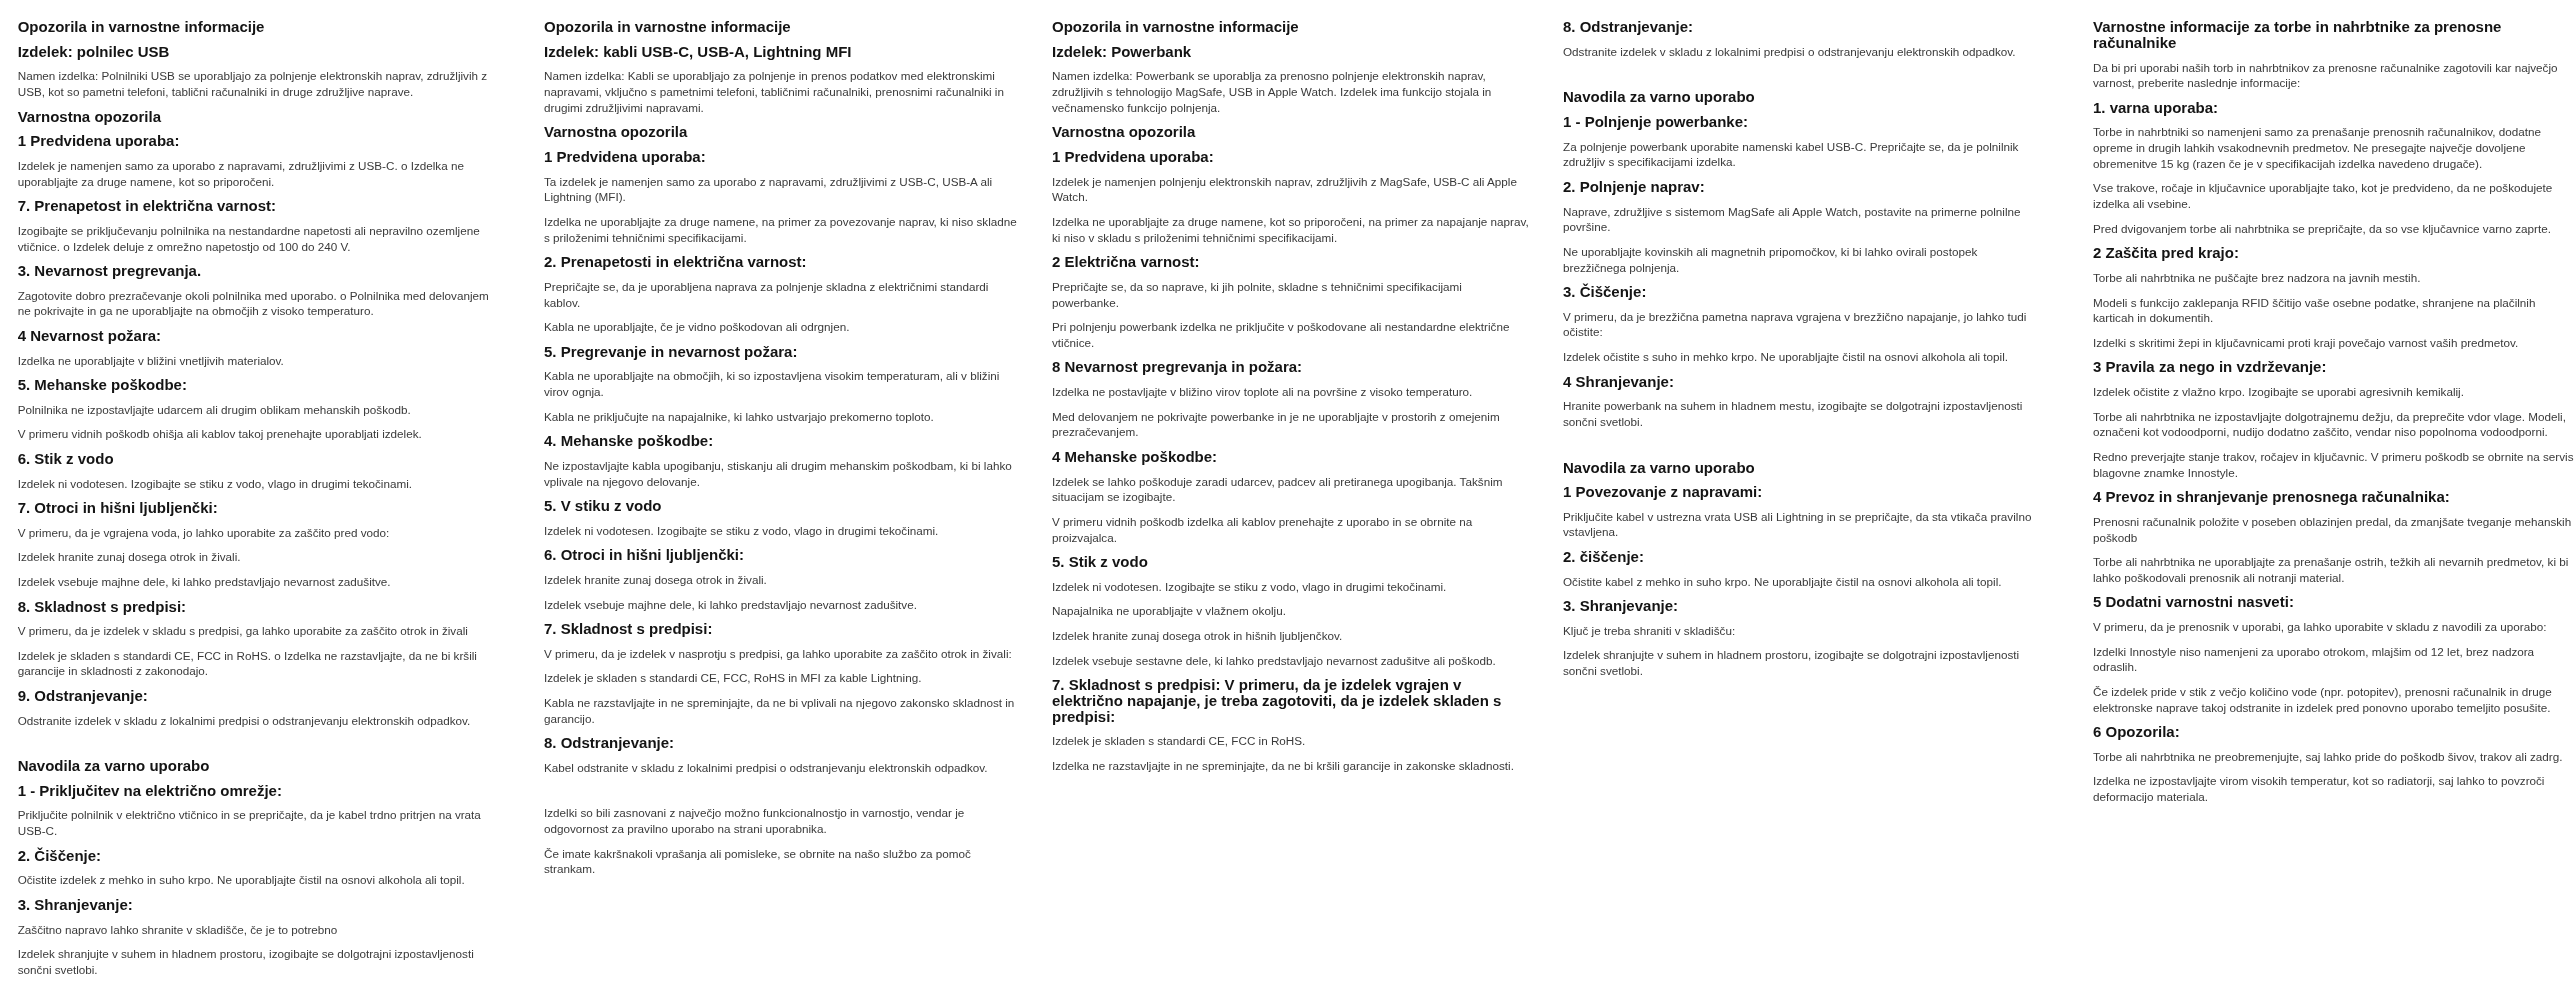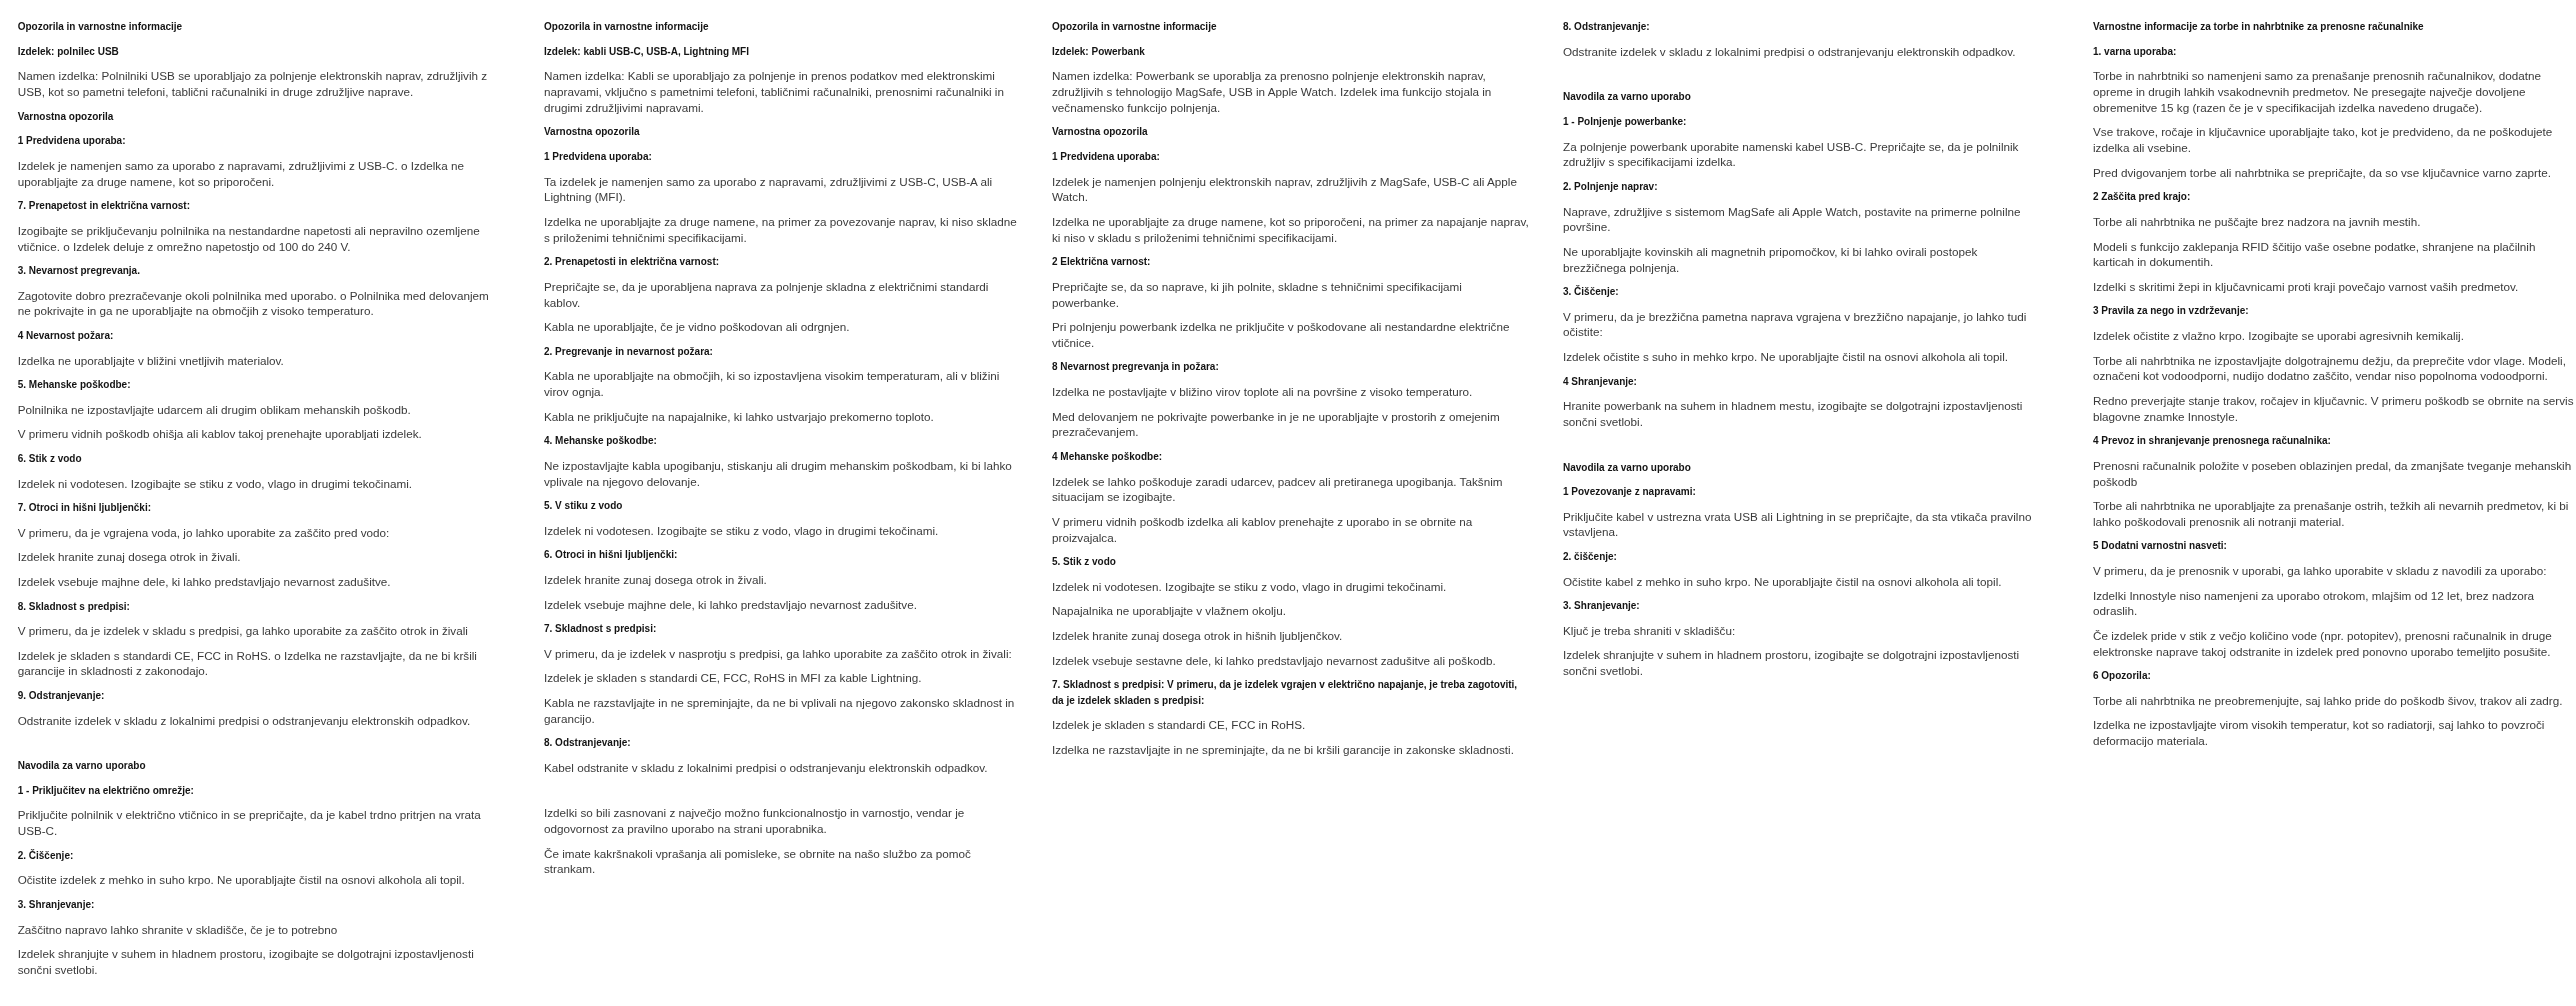--- a/index.html
+++ b/index.html
@@ -13,21 +13,21 @@
     height: 1006px;
     background: #ffffff;
     font-family: "Liberation Sans", sans-serif;
     color: #3a3a3a;
     overflow: hidden;
   }
   .col {
     position: absolute;
   }
   .hd {
-    font-size: 10px;
+    font-size: 15px;
     line-height: 15.7px;
     font-weight: 700;
     color: #141414;
     margin: 0 0 8.9px 0;
   }
   .para {
     font-size: 11.7px;
     line-height: 15.7px;
     font-weight: 400;
     margin: 0 0 8.9px 0;
@@ -81,21 +81,21 @@
       <h3 class="hd">Opozorila in varnostne informacije</h3>
       <h3 class="hd">Izdelek: kabli USB-C, USB-A, Lightning MFI</h3>
       <p class="para">Namen izdelka: Kabli se uporabljajo za polnjenje in prenos podatkov med elektronskimi napravami, vključno s pametnimi telefoni, tabličnimi računalniki, prenosnimi računalniki in drugimi združljivimi napravami.</p>
       <h3 class="hd">Varnostna opozorila</h3>
       <h3 class="hd">1 Predvidena uporaba:</h3>
       <p class="para">Ta izdelek je namenjen samo za uporabo z napravami, združljivimi z USB-C, USB-A ali Lightning (MFI).</p>
       <p class="para">Izdelka ne uporabljajte za druge namene, na primer za povezovanje naprav, ki niso skladne s priloženimi tehničnimi specifikacijami.</p>
       <h3 class="hd">2. Prenapetosti in električna varnost:</h3>
       <p class="para">Prepričajte se, da je uporabljena naprava za polnjenje skladna z električnimi standardi kablov.</p>
       <p class="para">Kabla ne uporabljajte, če je vidno poškodovan ali odrgnjen.</p>
-      <h3 class="hd">2. Pregrevanje in nevarnost požara:</h3>
+      <h3 class="hd">5. Pregrevanje in nevarnost požara:</h3>
       <p class="para">Kabla ne uporabljajte na območjih, ki so izpostavljena visokim temperaturam, ali v bližini virov ognja.</p>
       <p class="para">Kabla ne priključujte na napajalnike, ki lahko ustvarjajo prekomerno toploto.</p>
       <h3 class="hd">4. Mehanske poškodbe:</h3>
       <p class="para">Ne izpostavljajte kabla upogibanju, stiskanju ali drugim mehanskim poškodbam, ki bi lahko vplivale na njegovo delovanje.</p>
       <h3 class="hd">5. V stiku z vodo</h3>
       <p class="para">Izdelek ni vodotesen. Izogibajte se stiku z vodo, vlago in drugimi tekočinami.</p>
       <h3 class="hd">6. Otroci in hišni ljubljenčki:</h3>
       <p class="para">Izdelek hranite zunaj dosega otrok in živali.</p>
       <p class="para">Izdelek vsebuje majhne dele, ki lahko predstavljajo nevarnost zadušitve.</p>
       <h3 class="hd">7. Skladnost s predpisi:</h3>
@@ -154,20 +154,21 @@
       <h3 class="hd">1 Povezovanje z napravami:</h3>
       <p class="para">Priključite kabel v ustrezna vrata USB ali Lightning in se prepričajte, da sta vtikača pravilno vstavljena.</p>
       <h3 class="hd">2. čiščenje:</h3>
       <p class="para">Očistite kabel z mehko in suho krpo. Ne uporabljajte čistil na osnovi alkohola ali topil.</p>
       <h3 class="hd">3. Shranjevanje:</h3>
       <p class="para">Ključ je treba shraniti v skladišču:</p>
       <p class="para">Izdelek shranjujte v suhem in hladnem prostoru, izogibajte se dolgotrajni izpostavljenosti sončni svetlobi.</p>
     </div>
     <div class="col" style="left: 2093px; top: 19.3px; width: 483px;">
       <h3 class="hd">Varnostne informacije za torbe in nahrbtnike za prenosne računalnike</h3>
+      <p class="para">Da bi pri uporabi naših torb in nahrbtnikov za prenosne računalnike zagotovili kar največjo varnost, preberite naslednje informacije:</p>
       <h3 class="hd">1. varna uporaba:</h3>
       <p class="para">Torbe in nahrbtniki so namenjeni samo za prenašanje prenosnih računalnikov, dodatne opreme in drugih lahkih vsakodnevnih predmetov. Ne presegajte največje dovoljene obremenitve 15 kg (razen če je v specifikacijah izdelka navedeno drugače).</p>
       <p class="para">Vse trakove, ročaje in ključavnice uporabljajte tako, kot je predvideno, da ne poškodujete izdelka ali vsebine.</p>
       <p class="para">Pred dvigovanjem torbe ali nahrbtnika se prepričajte, da so vse ključavnice varno zaprte.</p>
       <h3 class="hd">2 Zaščita pred krajo:</h3>
       <p class="para">Torbe ali nahrbtnika ne puščajte brez nadzora na javnih mestih.</p>
       <p class="para">Modeli s funkcijo zaklepanja RFID ščitijo vaše osebne podatke, shranjene na plačilnih karticah in dokumentih.</p>
       <p class="para">Izdelki s skritimi žepi in ključavnicami proti kraji povečajo varnost vaših predmetov.</p>
       <h3 class="hd">3 Pravila za nego in vzdrževanje:</h3>
       <p class="para">Izdelek očistite z vlažno krpo. Izogibajte se uporabi agresivnih kemikalij.</p>

